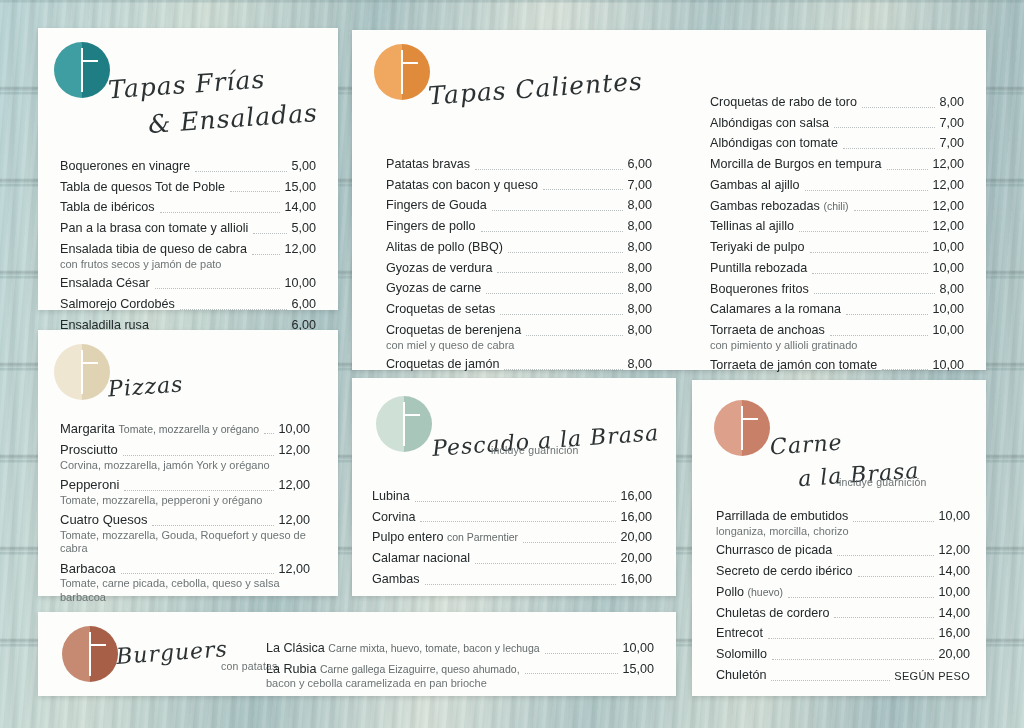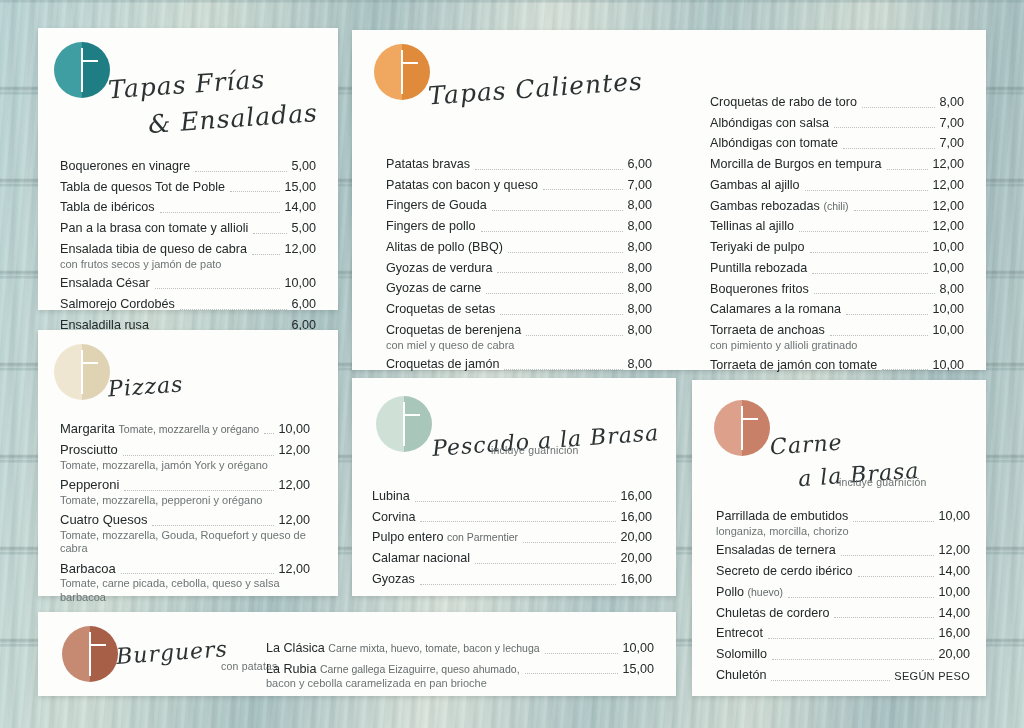--- a/index.html
+++ b/index.html
@@ -430,21 +430,21 @@
           <span class="dots"></span>
           <span class="pr">10,00</span>
         </div>
     </li>
     <li>
       <div class="row row-strong">
           <span class="nm">Prosciutto</span>
           <span class="dots"></span>
           <span class="pr">12,00</span>
         </div>
-      <div class="desc">Tomate, mozzarella, jamón York y orégano</div>
+      <div class="desc">Corvina, mozzarella, jamón York y orégano</div>
     </li>
     <li>
       <div class="row row-strong">
           <span class="nm">Pepperoni</span>
           <span class="dots"></span>
           <span class="pr">12,00</span>
         </div>
       <div class="desc">Tomate, mozzarella, pepperoni y orégano</div>
     </li>
     <li>
@@ -509,21 +509,21 @@
       </li>
     <li>
         <div class="row">
           <span class="nm">Calamar nacional</span>
           <span class="dots"></span>
           <span class="pr">20,00</span>
         </div>
       </li>
     <li>
         <div class="row">
-          <span class="nm">Gyozas</span>
+          <span class="nm">Gambas</span>
           <span class="dots"></span>
           <span class="pr">16,00</span>
         </div>
       </li>
   </ul>
 </div>
 
 <div class="card" style="left:692px; top:380px; width:294px; height:316px;">
   <div class="sec-head" style="height:100px;">
     <div class="logo" style="left:22px; top:20px;">
@@ -540,21 +540,21 @@
     <li>
       <div class="row">
           <span class="nm">Parrillada de embutidos</span>
           <span class="dots"></span>
           <span class="pr">10,00</span>
         </div>
       <div class="desc">longaniza, morcilla, chorizo</div>
     </li>
     <li>
         <div class="row">
-          <span class="nm">Ensaladas de ternera</span>
+          <span class="nm">Churrasco de picada</span>
           <span class="dots"></span>
           <span class="pr">12,00</span>
         </div>
       </li>
     <li>
         <div class="row">
           <span class="nm">Secreto de cerdo ibérico</span>
           <span class="dots"></span>
           <span class="pr">14,00</span>
         </div>

